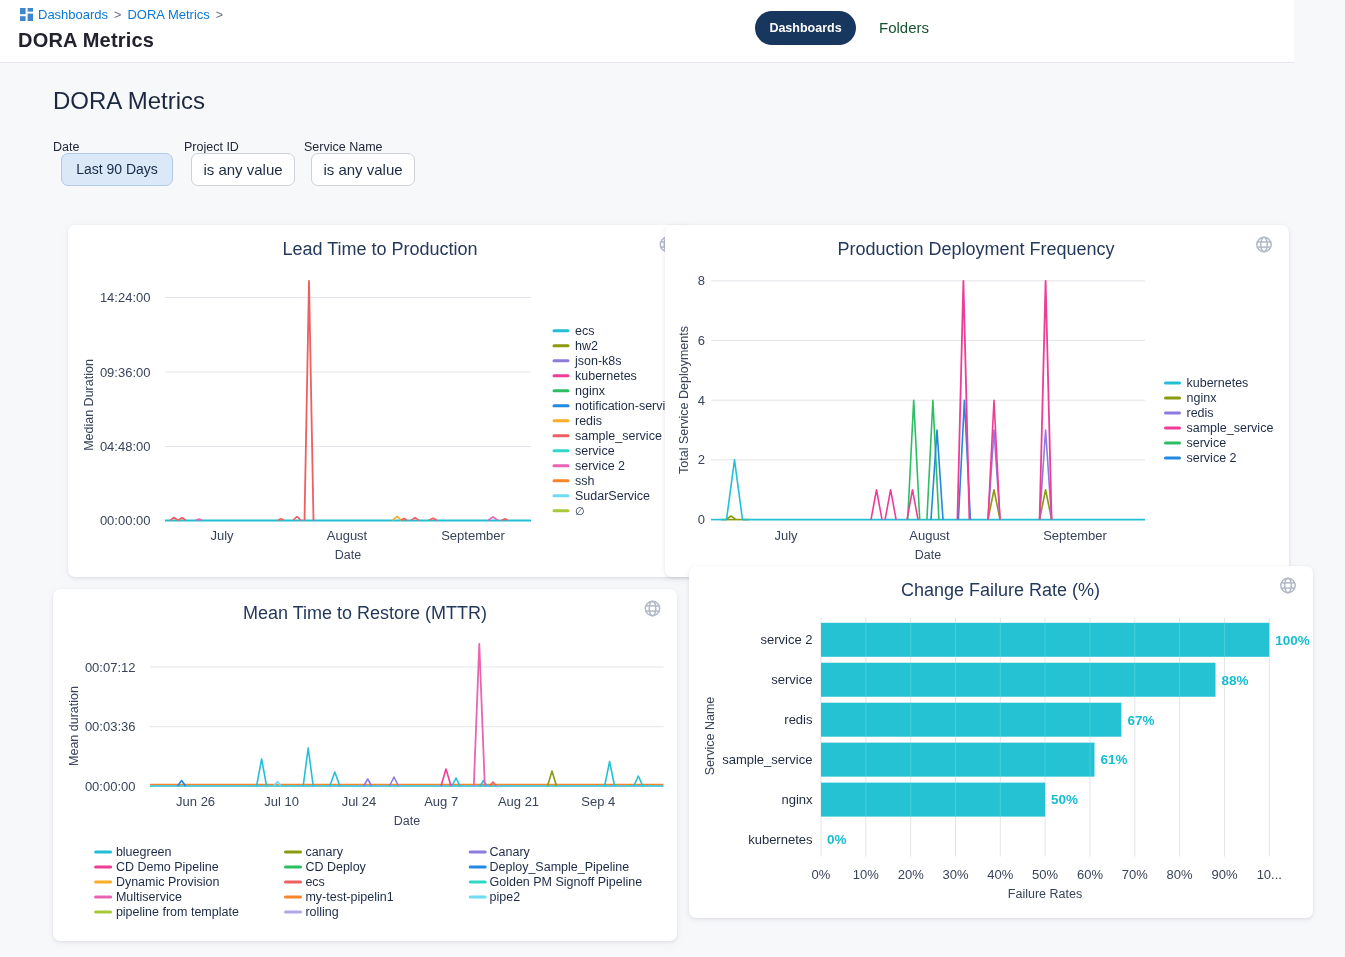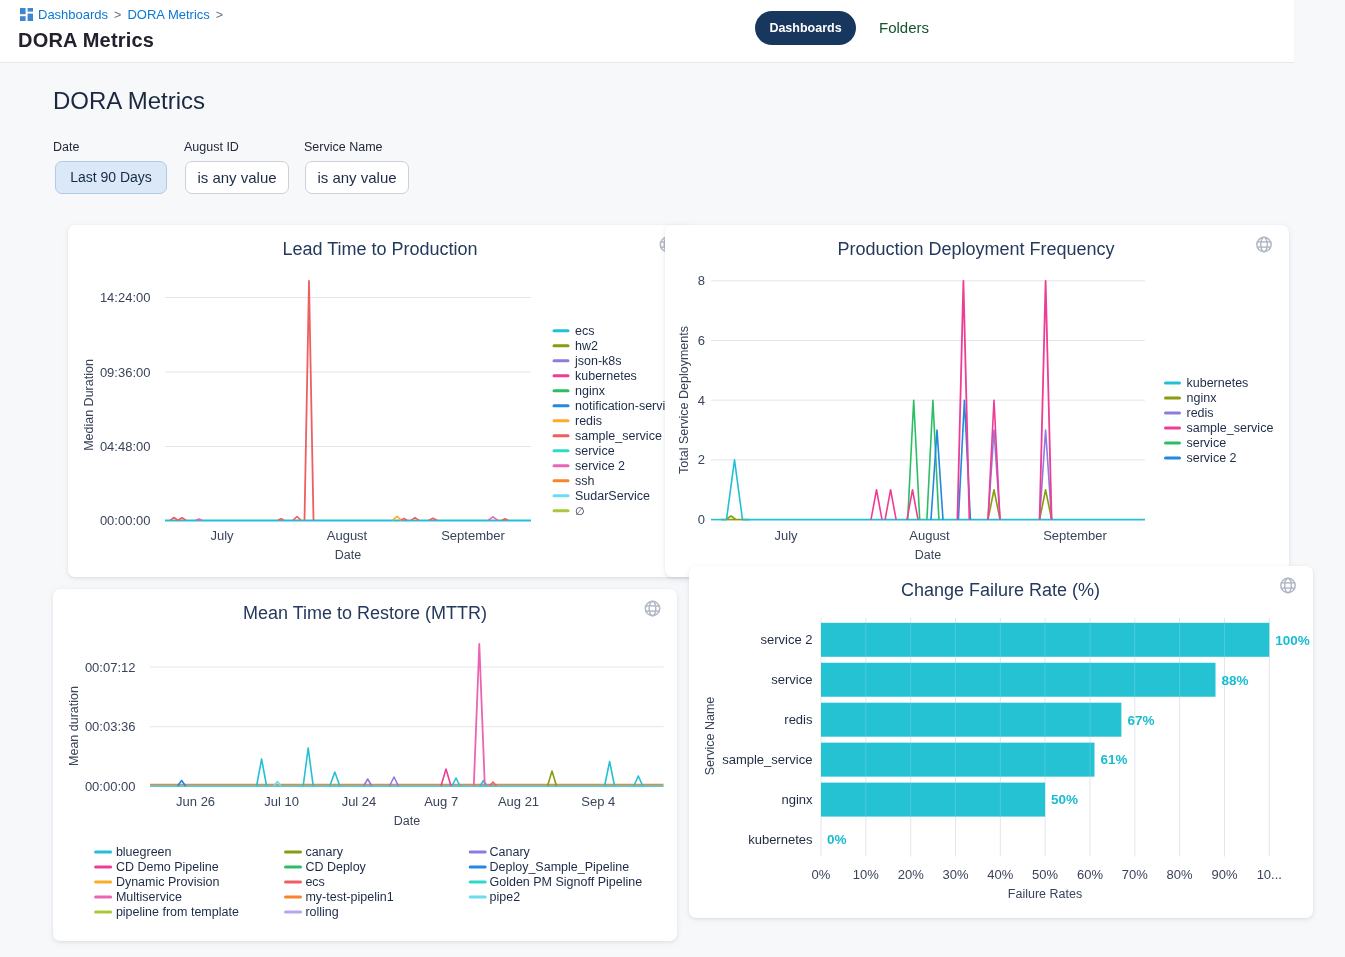--- a/index.html
+++ b/index.html
@@ -6,21 +6,21 @@
   html,body { width:1345px; height:957px; background:#f7f8fa; font-family:"Liberation Sans",sans-serif; overflow:hidden; }
   .hdr { position:absolute; left:0; top:0; width:1294px; height:63px; background:#ffffff; border-bottom:1px solid #e7e7ee; }
   .crumb { position:absolute; left:38px; top:7px; font-size:13px; color:#0b78d4; }
   .crumb a { color:#0b78d4; text-decoration:none; }
   .crumb .sep { color:#6b6d85; padding:0 6px; font-size:12.5px; }
   .hdr-title { position:absolute; left:18px; top:29px; font-size:20px; font-weight:bold; color:#22222f; letter-spacing:0.2px; }
   .pill { position:absolute; left:755px; top:11px; width:101px; height:34px; background:#17375f; border-radius:17px; color:#fff; font-size:12.5px; font-weight:bold; text-align:center; line-height:34px; }
   .folders { position:absolute; left:879px; top:19px; font-size:15px; color:#14532d; }
   .heading { position:absolute; left:53px; top:87px; font-size:24px; color:#1b2840; font-weight:500; }
   .flabel { position:absolute; top:140px; font-size:12.5px; color:#22283a; }
-  .fbtn { position:absolute; top:161px; height:33px; border-radius:7px; font-size:15px; color:#1c2c45; text-align:center; line-height:31px; background:#fff; border:1px solid #cfd1d8; }
+  .fbtn { position:absolute; top:153px; height:33px; border-radius:7px; font-size:15px; color:#1c2c45; text-align:center; line-height:31px; background:#fff; border:1px solid #cfd1d8;margin-left:6px; }
   .fbtn.active { background:#dbe8f8; border:1px solid #b2c9e8; font-weight:500; color:#172b47; font-size:14px; }
   .card { position:absolute; width:624px; height:352px; background:#fff; border-radius:7px; box-shadow:0 1px 3px rgba(30,40,70,0.09), 0 2px 8px rgba(30,40,70,0.05); }
   svg text { font-family:"Liberation Sans",sans-serif; }
 </style>
 </head>
 <body>
 <div class="hdr">
   <svg class="crumb-icon" style="position:absolute;left:20px;top:8px" width="13" height="13" viewBox="0 0 13 13">
     <rect x="0" y="0" width="5.6" height="6.2" fill="#3e87cf"></rect>
     <rect x="0" y="8.2" width="5.6" height="4.8" fill="#3e87cf"></rect>
@@ -29,21 +29,21 @@
   </svg>
   <div class="crumb"><a>Dashboards</a><span class="sep">&gt;</span><a>DORA Metrics</a><span class="sep">&gt;</span></div>
   <div class="hdr-title">DORA Metrics</div>
   <div class="pill">Dashboards</div>
   <div class="folders">Folders</div>
 </div>
 
 <div class="heading">DORA Metrics</div>
 
 <div class="flabel" style="left:53px">Date</div>
-<div class="flabel" style="left:184px">August ID</div>
+<div class="flabel" style="left:184px">Project ID</div>
 <div class="flabel" style="left:304px">Service Name</div>
 <div class="fbtn active" style="left:55px; width:112px">Last 90 Days</div>
 <div class="fbtn" style="left:185px; width:104px">is any value</div>
 <div class="fbtn" style="left:305px; width:104px">is any value</div>
 
 <div class="card" style="left:68px; top:225px">
     <svg width="624" height="352" viewBox="0 0 624 352" style="position:absolute;left:0;top:0">
       <text x="312" y="30" text-anchor="middle" font-size="18" fill="#24395c">Lead Time to Production</text>
       <g stroke="#b2b9c6" stroke-width="1.5" fill="none">
         <circle cx="599.5" cy="19.5" r="7.2"></circle>

